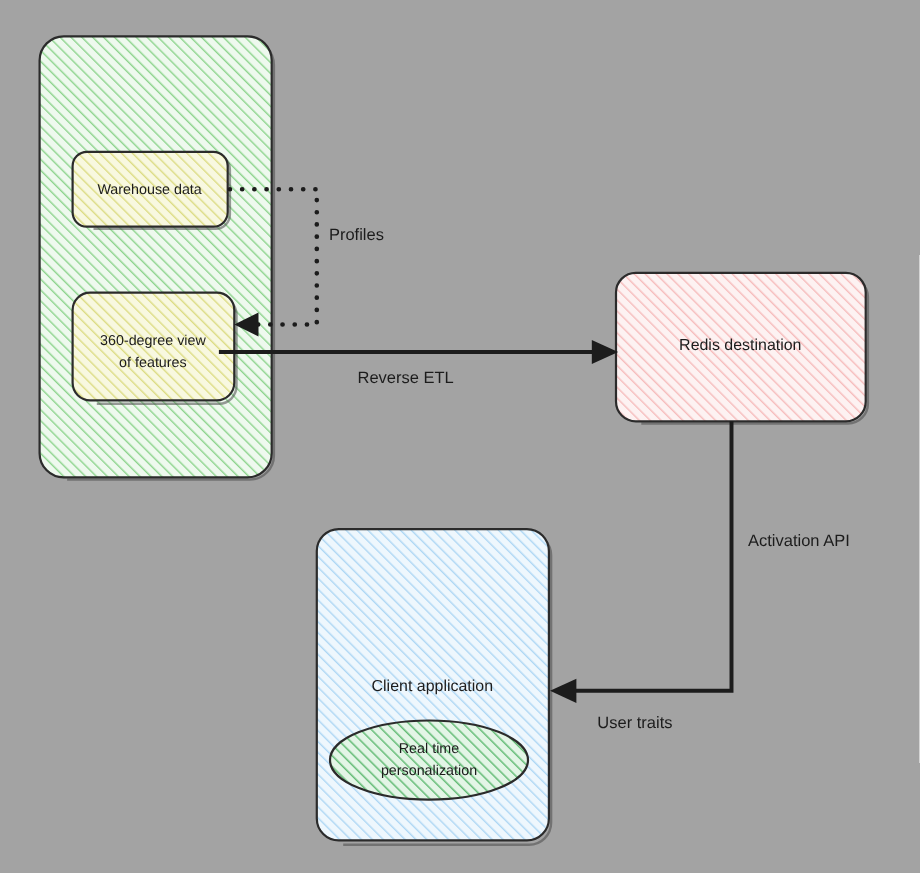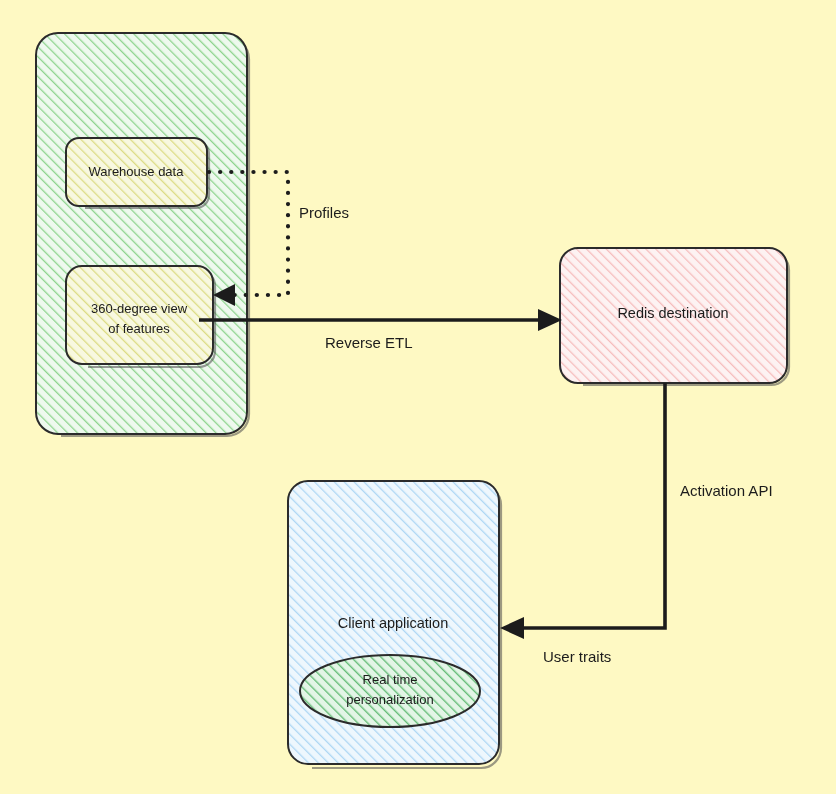--- a/index.html
+++ b/index.html
@@ -8,21 +8,21 @@
     background: #ffffff;
   }
   body {
     font-family: "Liberation Sans", sans-serif;
     -webkit-font-smoothing: antialiased;
   }
   #canvas {
     position: relative;
     width: 836px;
     height: 794px;
-    background: #fef9c3;
+    background: #a3a3a3;
     overflow: hidden;
   }
   #diagram-svg {
     position: absolute;
     left: 0;
     top: 0;
     width: 836px;
     height: 794px;
   }
   .node-label {

